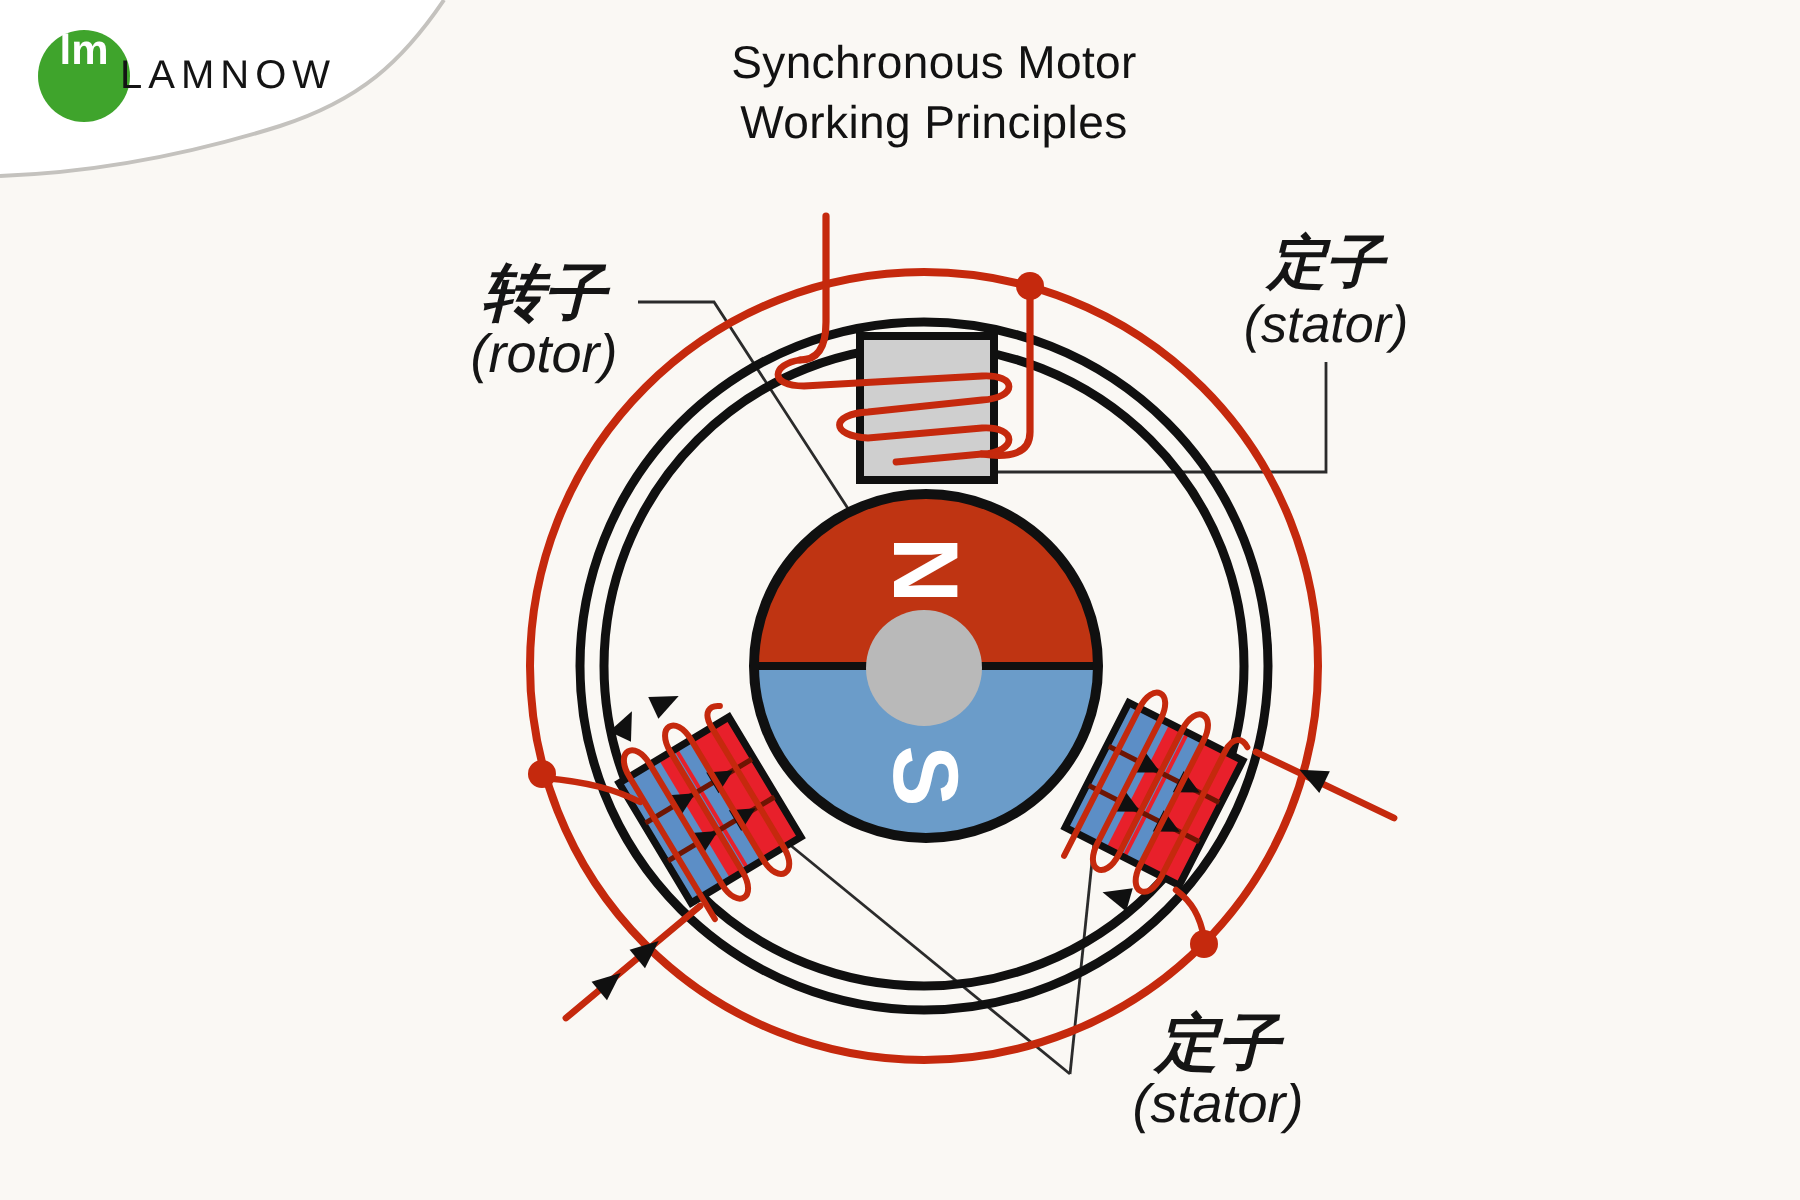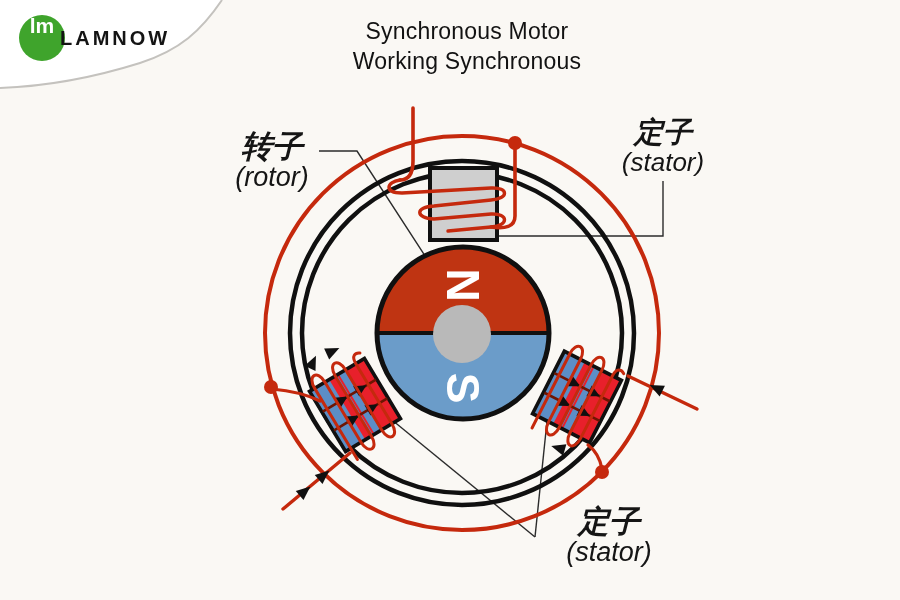--- a/index.html
+++ b/index.html
@@ -17,21 +17,21 @@
   .lbl{position:absolute;text-align:center;color:#151515;line-height:1.08;font-style:italic;}
   .lbl .zh{font-weight:700;display:block;}
   .lbl .en{display:block;font-weight:400;}
   .title{position:absolute;left:292px;top:16px;width:350px;text-align:center;
          font-weight:400;font-size:23px;line-height:30px;color:#121212;letter-spacing:.2px;}
   
   .logo-wrap{position:absolute;left:0;top:0;width:240px;height:100px;}
   .logo-circle{position:absolute;left:19px;top:15px;width:46px;height:46px;border-radius:50%;
                background:var(--logo_green);display:flex;align-items:flex-start;justify-content:center;}
   .logo-circle span{color:#fff;font-weight:700;font-size:21px;letter-spacing:0;transform:translateY(-1px);}
-  .logo-word{position:absolute;left:60px;top:27px;font-weight:700;font-size:20px;
+  .logo-word{position:absolute;left:60px;top:27px;font-weight:400;font-size:20px;
              letter-spacing:3px;color:#141414;}
 </style>
 </head>
 <body>
 
 <div class="stage">
 
 <svg width="900" height="600" viewBox="0 0 900 600">
   <defs></defs>
 
@@ -125,21 +125,21 @@
     <path d="M222,0 C201,31 180,50 140,63 C105,74 55,86 0,88" fill="none" stroke="#c4c2be" stroke-width="2"></path>
   </svg>
   <div class="logo-circle">
     <span>lm</span>
   </div>
   <div class="logo-word">LAMNOW</div>
 </div>
 
 <div class="title">
   <div>Synchronous Motor</div>
-  <div>Working Synchronous</div>
+  <div>Working Principles</div>
 </div>
 
 <div class="lbl" style="left:213px;top:130px;width:118px;">
   <span class="zh" style="font-size:31px;">转子</span>
   <span class="en" style="font-size:27px;text-align:center;">(rotor)</span>
 </div>
 
 <div class="lbl" style="left:603px;top:117px;width:120px;">
   <span class="zh" style="font-size:29px;">定子</span>
   <span class="en" style="font-size:26px;">(stator)</span>

